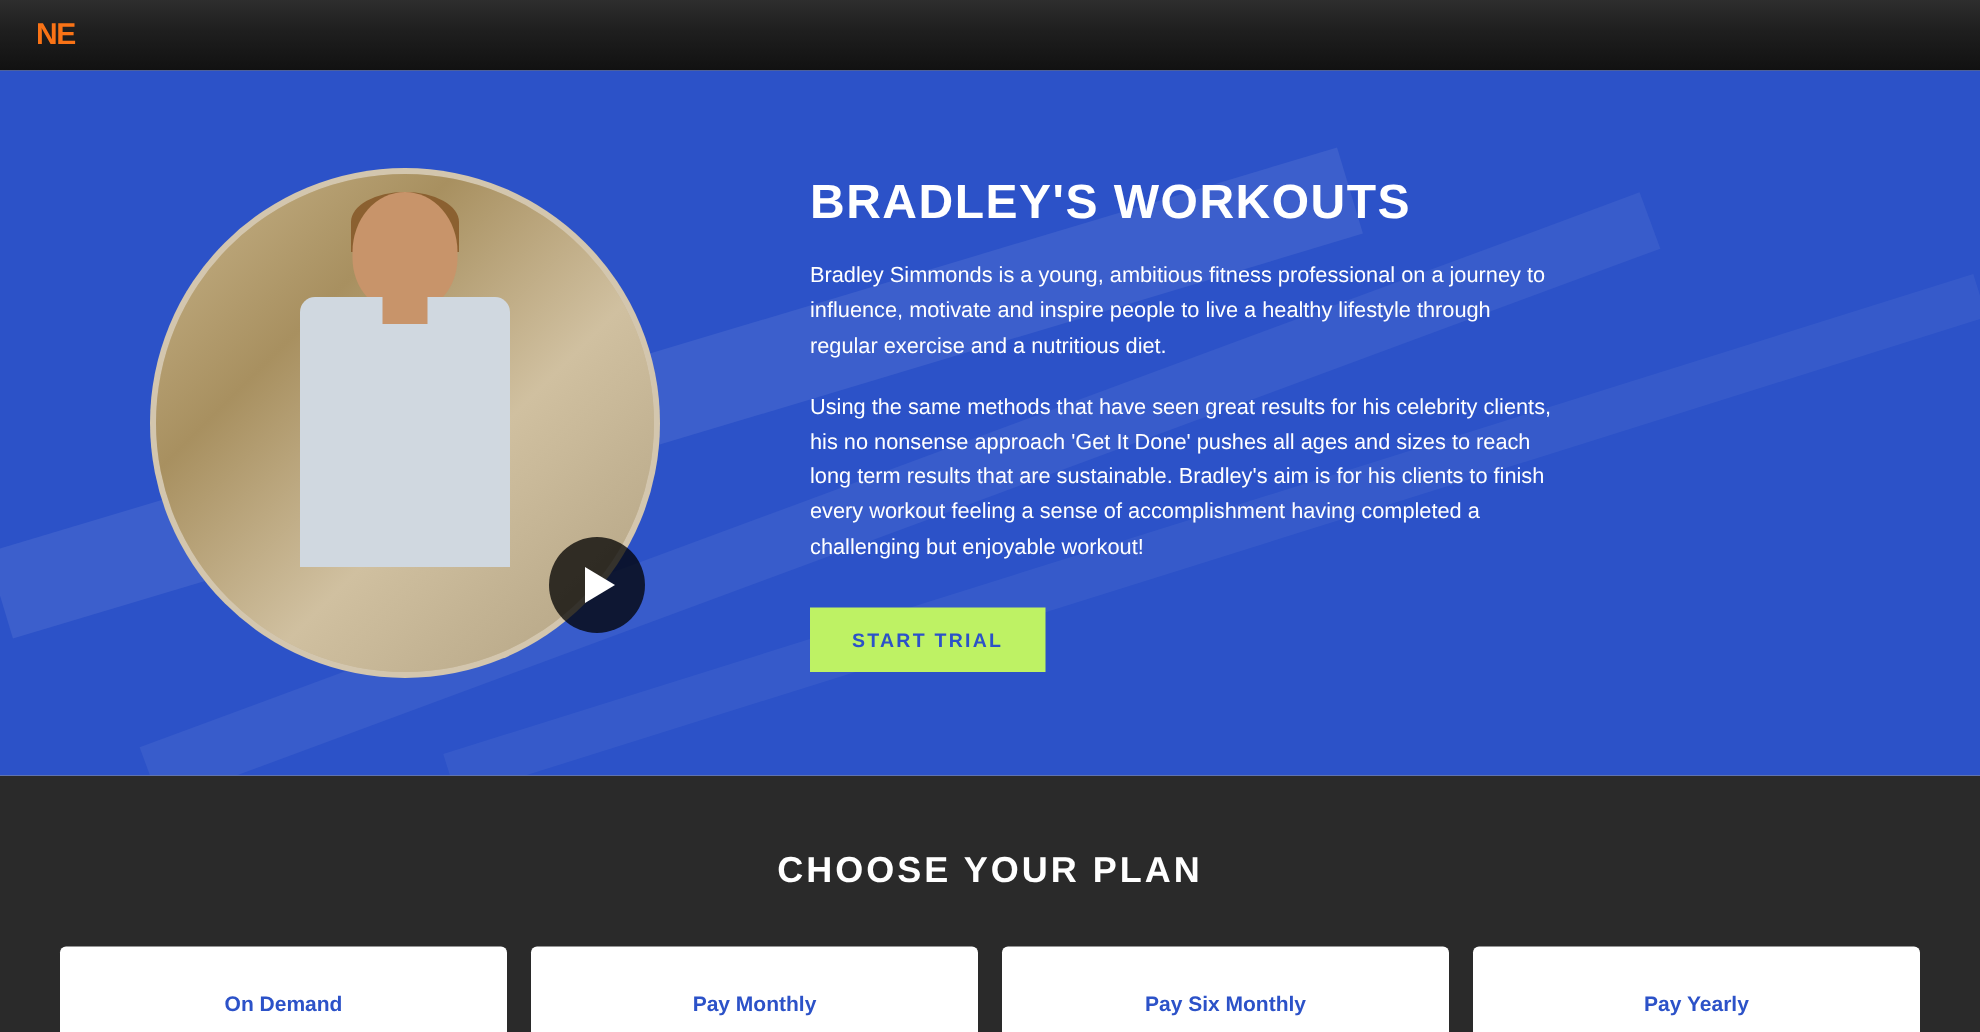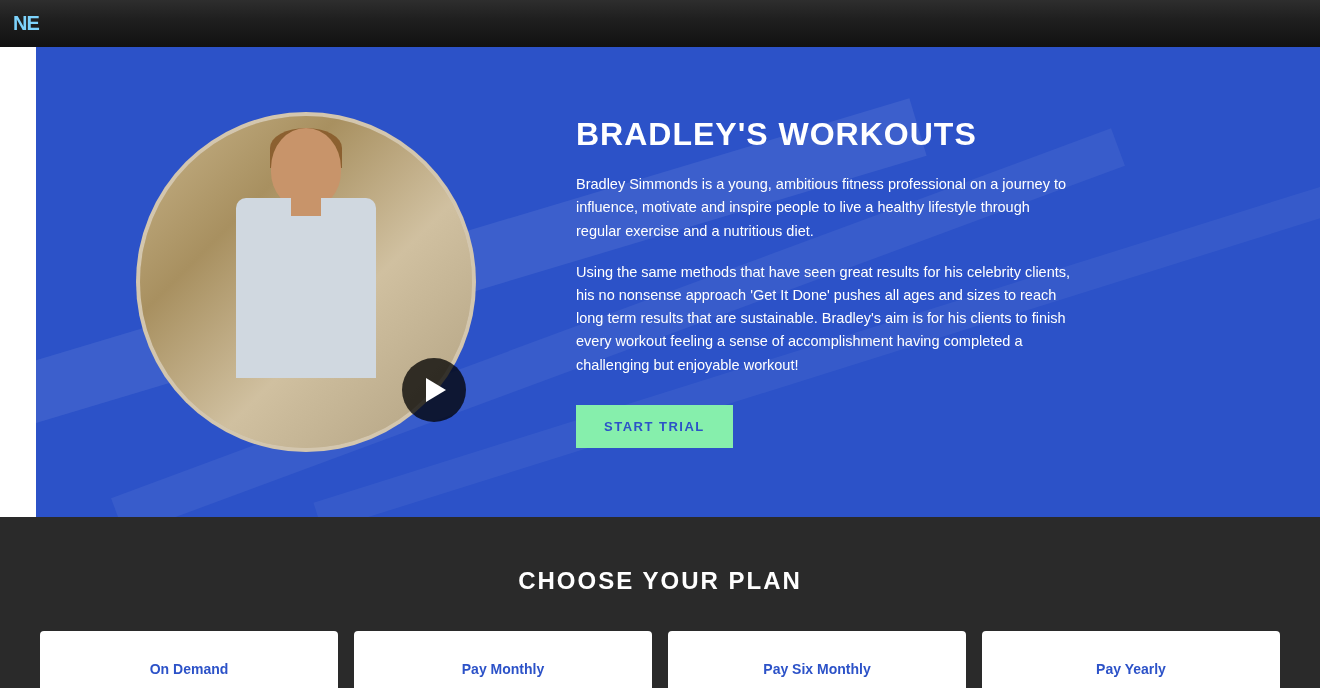--- a/index.html
+++ b/index.html
@@ -16,22 +16,22 @@
       overflow: hidden;
     }
     .navbar-bg {
       position: absolute;
       inset: 0;
       background: linear-gradient(to bottom, #333 0%, #222 40%, #111 100%);
       opacity: 0.85;
     }
     .navbar-logo {
       position: absolute;
-      left: 13px;
-      color: #7dd3fc;
+      left: 24px;
+      color: #f97316;
       font-weight: 900;
       font-size: 20px;
       letter-spacing: -1px;
       z-index: 2;
     }
     .navbar-links {
       display: flex;
       gap: 36px;
       z-index: 2;
     }
@@ -62,21 +62,20 @@
 
     
     .hero {
       background: #2c52c8;
       min-height: 470px;
       display: flex;
       align-items: center;
       position: relative;
       overflow: hidden;
       padding: 40px 80px;
-      margin-left: 36px;
     }
     .hero-swoosh {
       position: absolute;
       inset: 0;
       z-index: 0;
     }
     .hero-swoosh svg {
       width: 100%;
       height: 100%;
     }
@@ -193,21 +192,21 @@
       color: #fff;
       font-size: 14.5px;
       line-height: 1.6;
       margin-bottom: 18px;
       max-width: 500px;
     }
     .start-trial-btn {
       display: inline-block;
       margin-top: 10px;
       padding: 14px 28px;
-      background: #86efac;
+      background: #bef264;
       color: #2c52c8;
       font-size: 13px;
       font-weight: 900;
       letter-spacing: 1.5px;
       text-transform: uppercase;
       border: none;
       cursor: pointer;
     }
 
     

